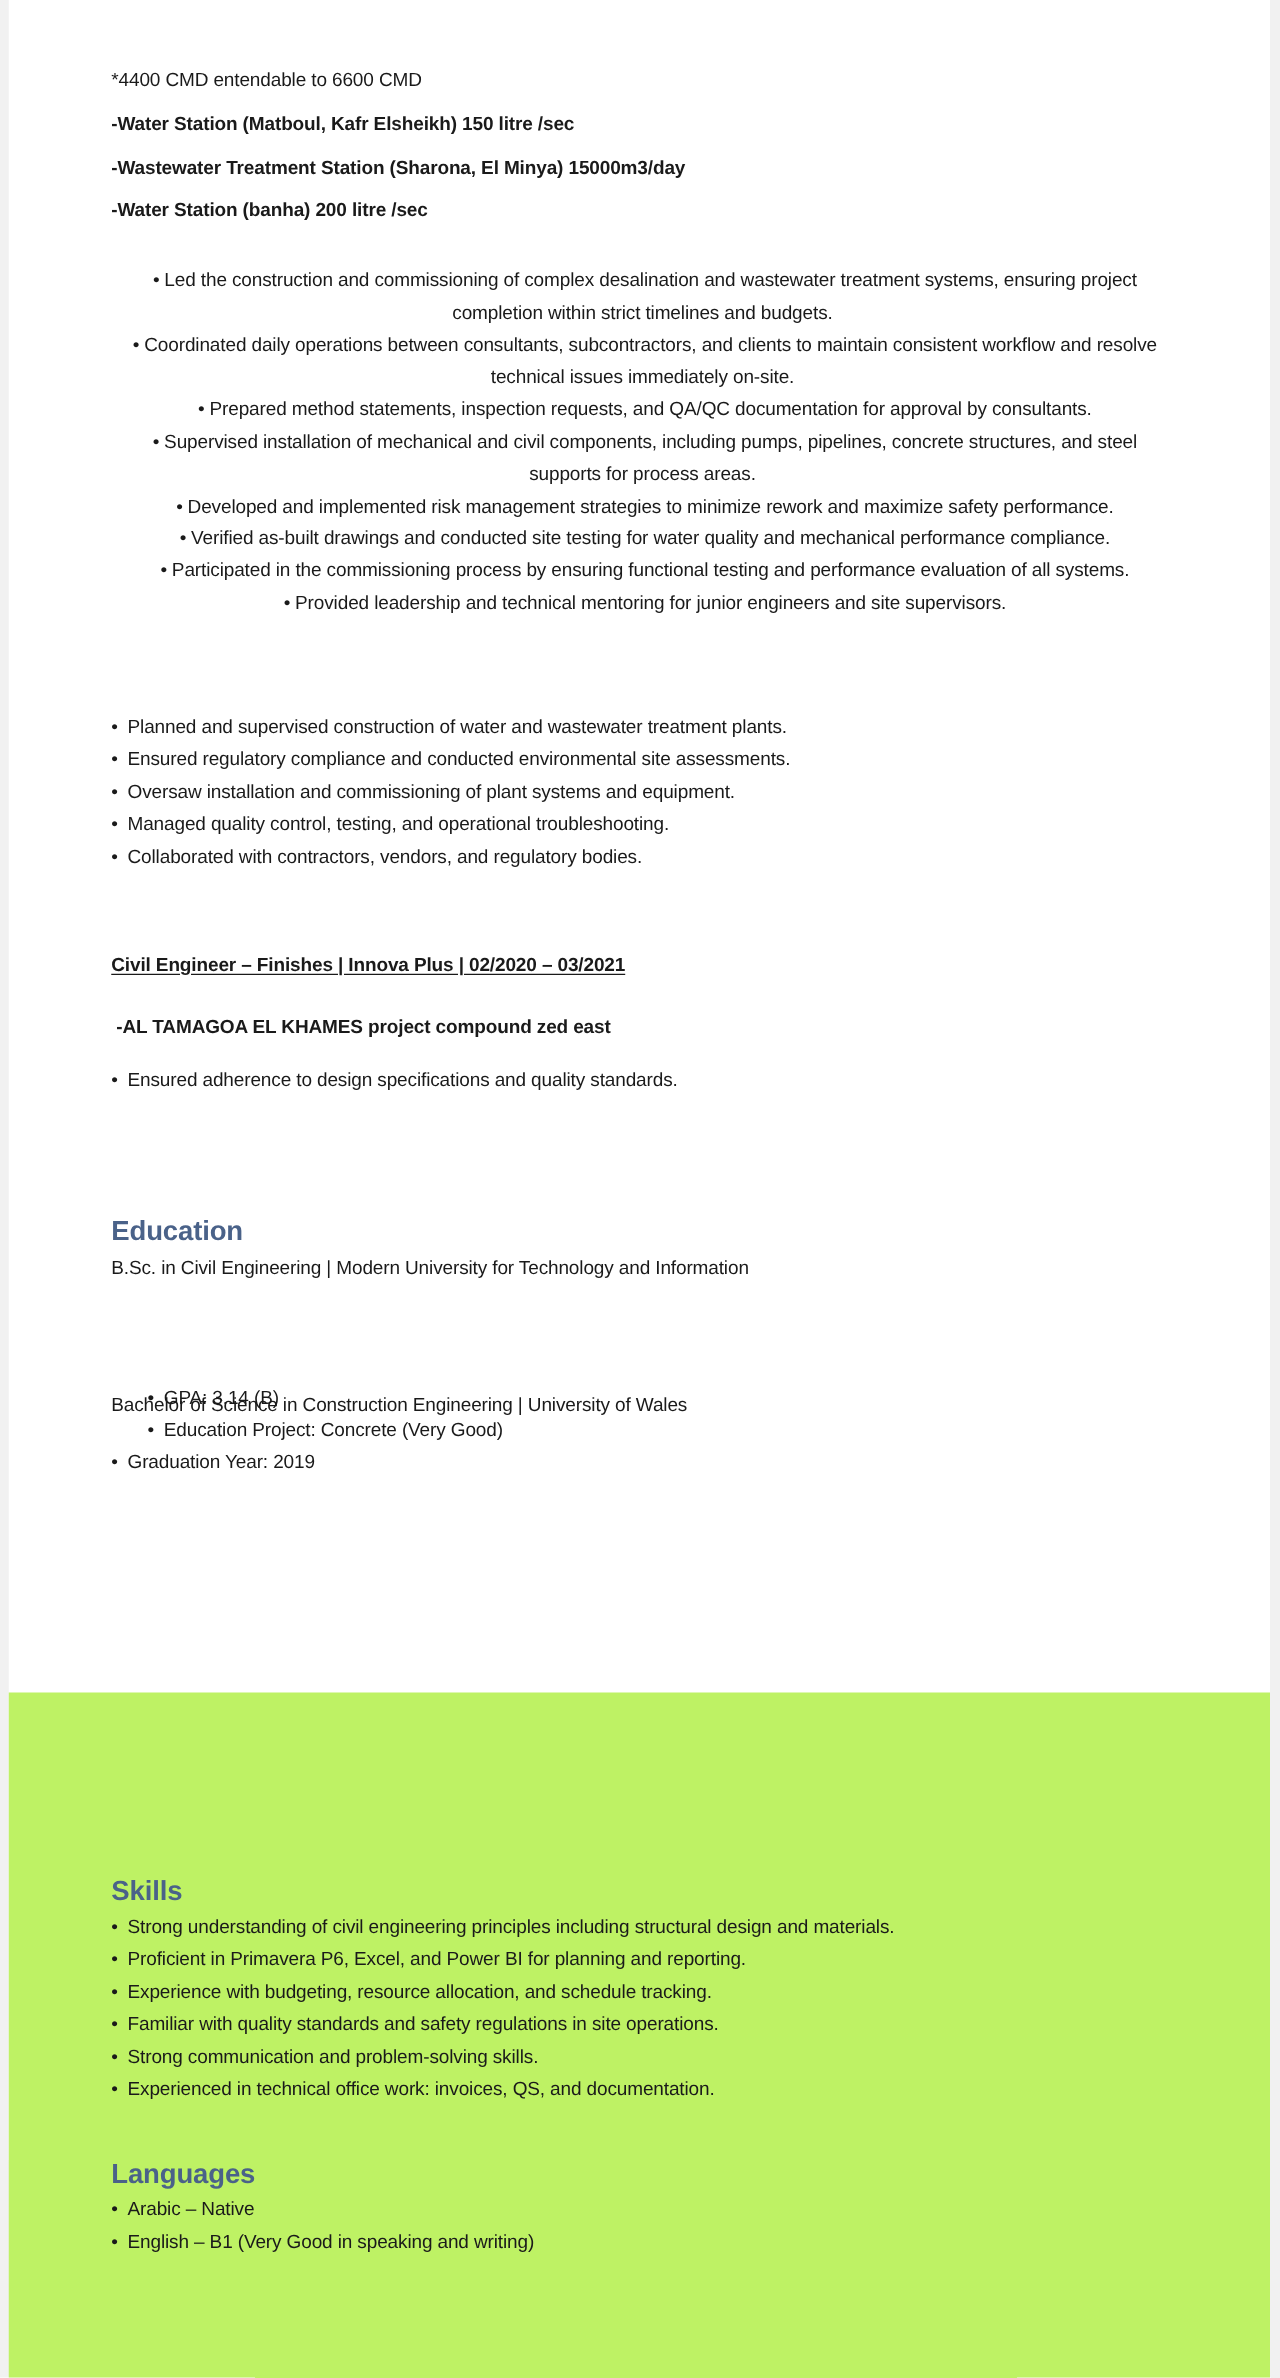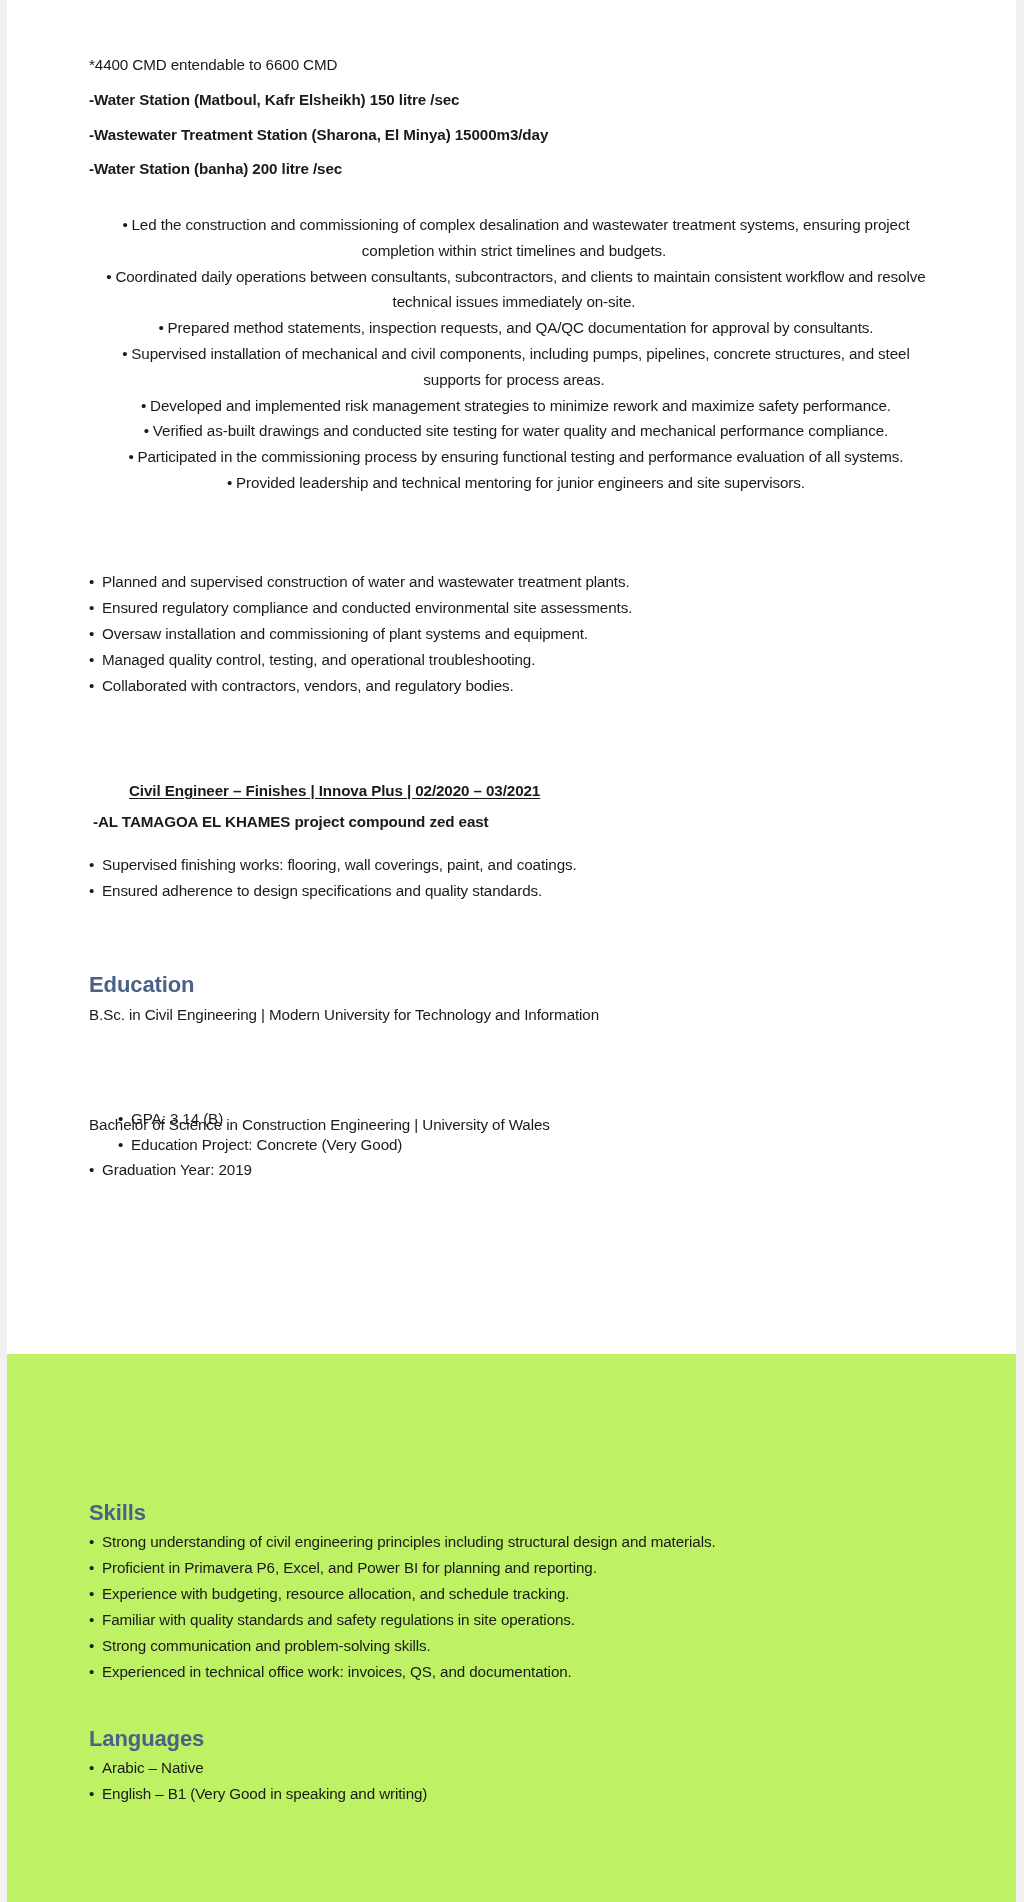--- a/index.html
+++ b/index.html
@@ -65,25 +65,24 @@
     </div>
 
     <div class="abs" style="top:569px;">
       <div class="line bullet-item"><span class="bul">•</span><span>Planned and supervised construction of water and wastewater treatment plants.</span></div>
       <div class="line bullet-item"><span class="bul">•</span><span>Ensured regulatory compliance and conducted environmental site assessments.</span></div>
       <div class="line bullet-item"><span class="bul">•</span><span>Oversaw installation and commissioning of plant systems and equipment.</span></div>
       <div class="line bullet-item"><span class="bul">•</span><span>Managed quality control, testing, and operational troubleshooting.</span></div>
       <div class="line bullet-item"><span class="bul">•</span><span>Collaborated with contractors, vendors, and regulatory bodies.</span></div>
     </div>
 
-    <div class="abs line bold underline" style="top:778px;margin-left:40px;">Civil Engineer – Finishes | Innova Plus | 02/2020 – 03/2021</div>
+    <div class="abs line bold underline" style="top:760px;">Civil Engineer – Finishes | Innova Plus | 02/2020 – 03/2021</div>
     <div class="abs line bold" style="top:809px; left:4px;">-AL TAMAGOA EL KHAMES project compound zed east</div>
 
     <div class="abs" style="top:852px;">
-      <div class="line bullet-item"><span class="bul">•</span><span>Supervised finishing works: flooring, wall coverings, paint, and coatings.</span></div>
       <div class="line bullet-item"><span class="bul">•</span><span>Ensured adherence to design specifications and quality standards.</span></div>
     </div>
 
     <div class="abs line section-heading" style="top:972px;">Education</div>
     <div class="abs line" style="top:1002px;">B.Sc. in Civil Engineering | Modern University for Technology and Information</div>
 
     <div class="abs" style="top:1106px;margin-left:29px;">
       <div class="line bullet-item"><span class="bul">•</span><span>GPA: 3.14 (B)</span></div>
       <div class="line bullet-item"><span class="bul">•</span><span>Education Project: Concrete (Very Good)</span></div>
     </div>

